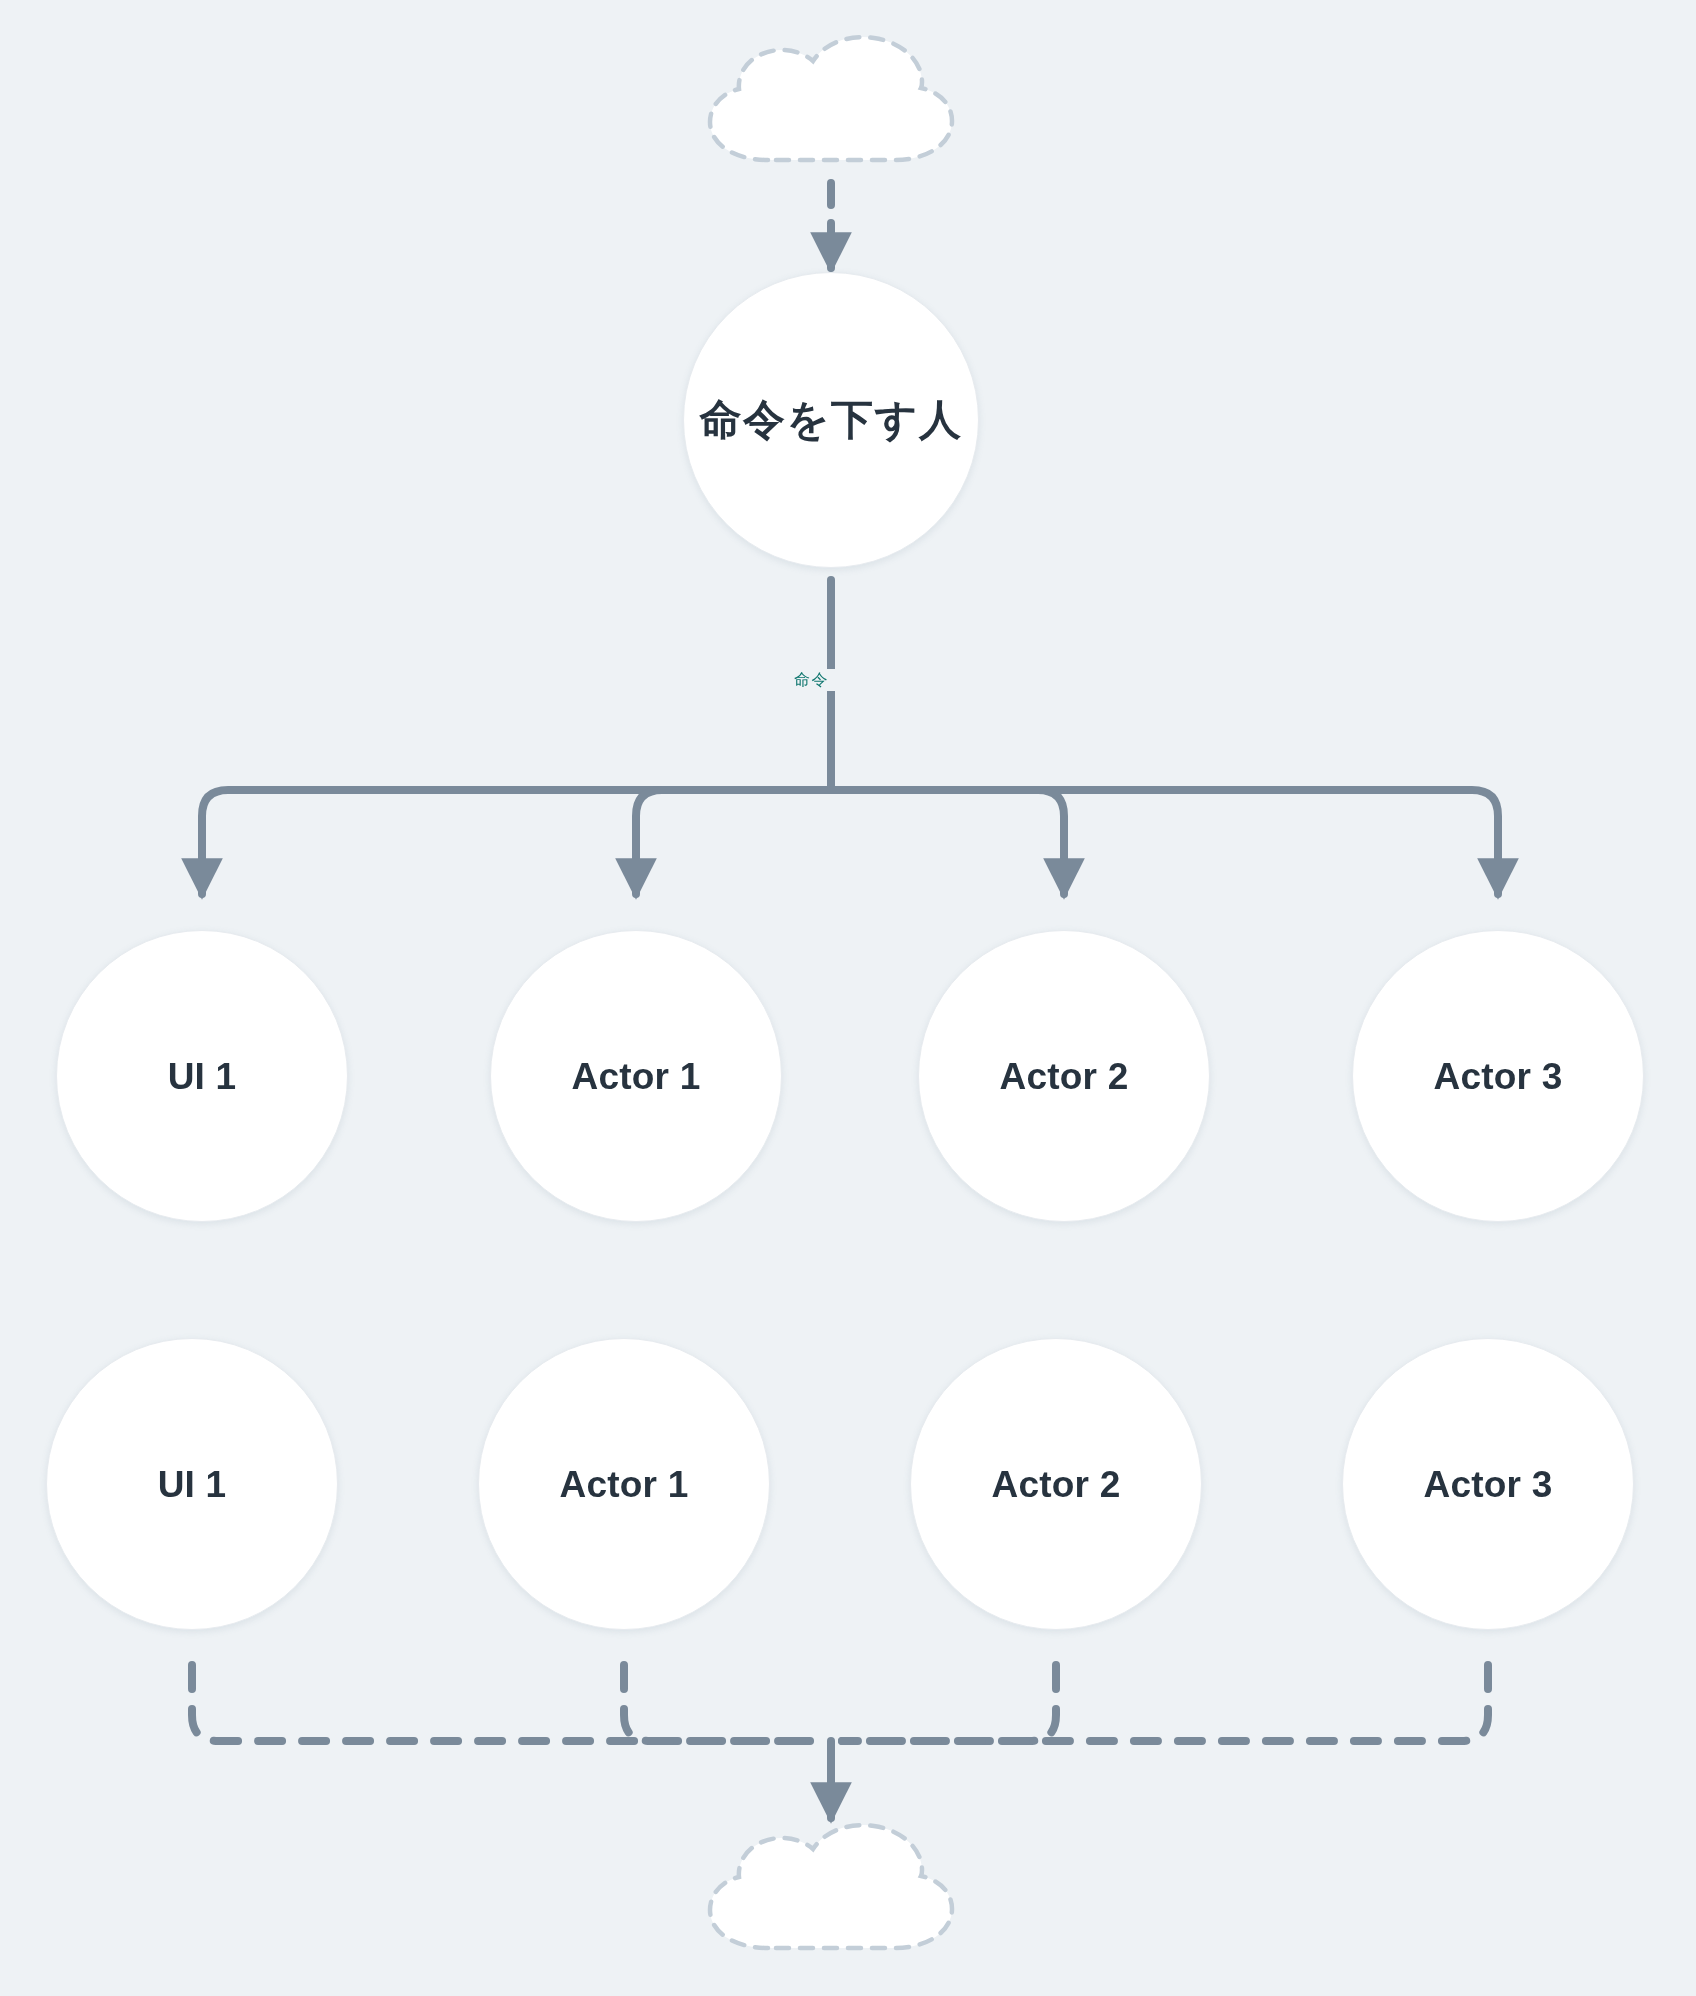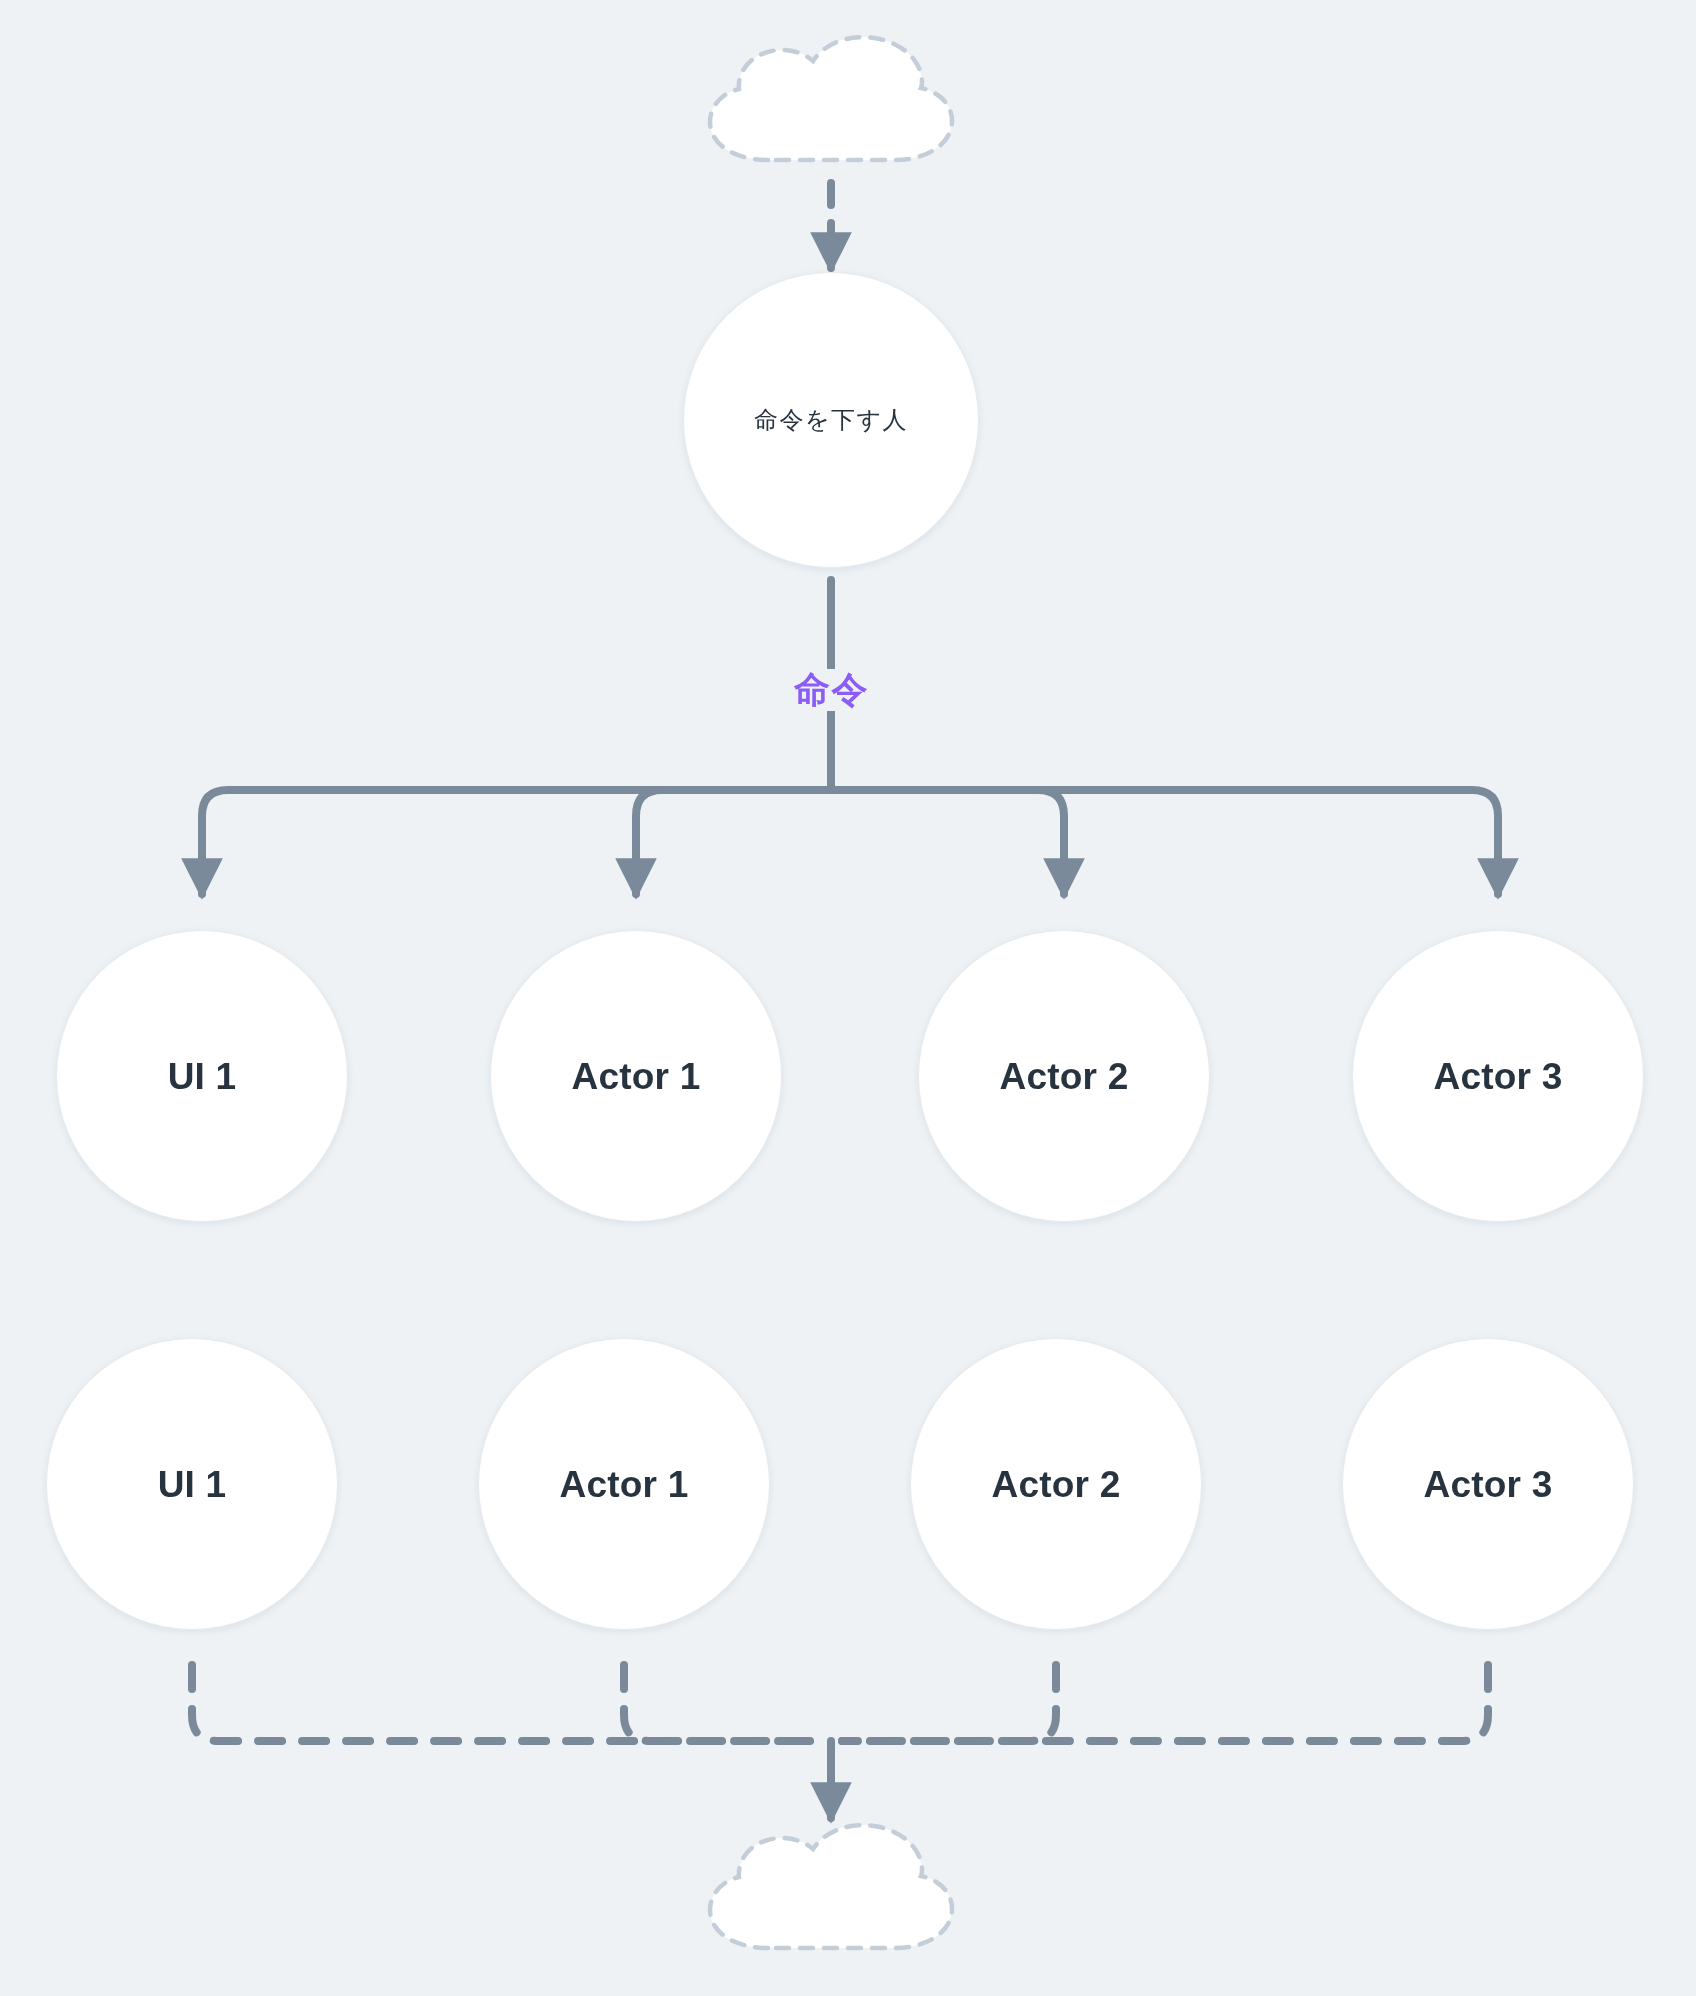--- a/index.html
+++ b/index.html
@@ -39,33 +39,33 @@
   .node-label {
     color: #27333f;
     font-size: 37px;
     font-weight: 600;
     letter-spacing: 0.2px;
     white-space: nowrap;
     text-align: center;
     line-height: 1;
   }
   .node-label.jp {
-    font-size: 24px;
-    font-weight: 400;
+    font-size: 42px;
+    font-weight: 700;
     letter-spacing: 1.5px;
   }
   .cloud-wrap {
     position: absolute;
   }
   .cloud-wrap svg { display: block; }
   .edge-label {
     position: absolute;
-    color: #8b5cf6;
-    font-size: 36px;
-    font-weight: 700;
+    color: #0f766e;
+    font-size: 16px;
+    font-weight: 400;
     letter-spacing: 1.5px;
     background: #eef2f5;
     padding: 3px 8px;
     white-space: nowrap;
     line-height: 1;
   }
 </style>
 </head>
 <body>
 

